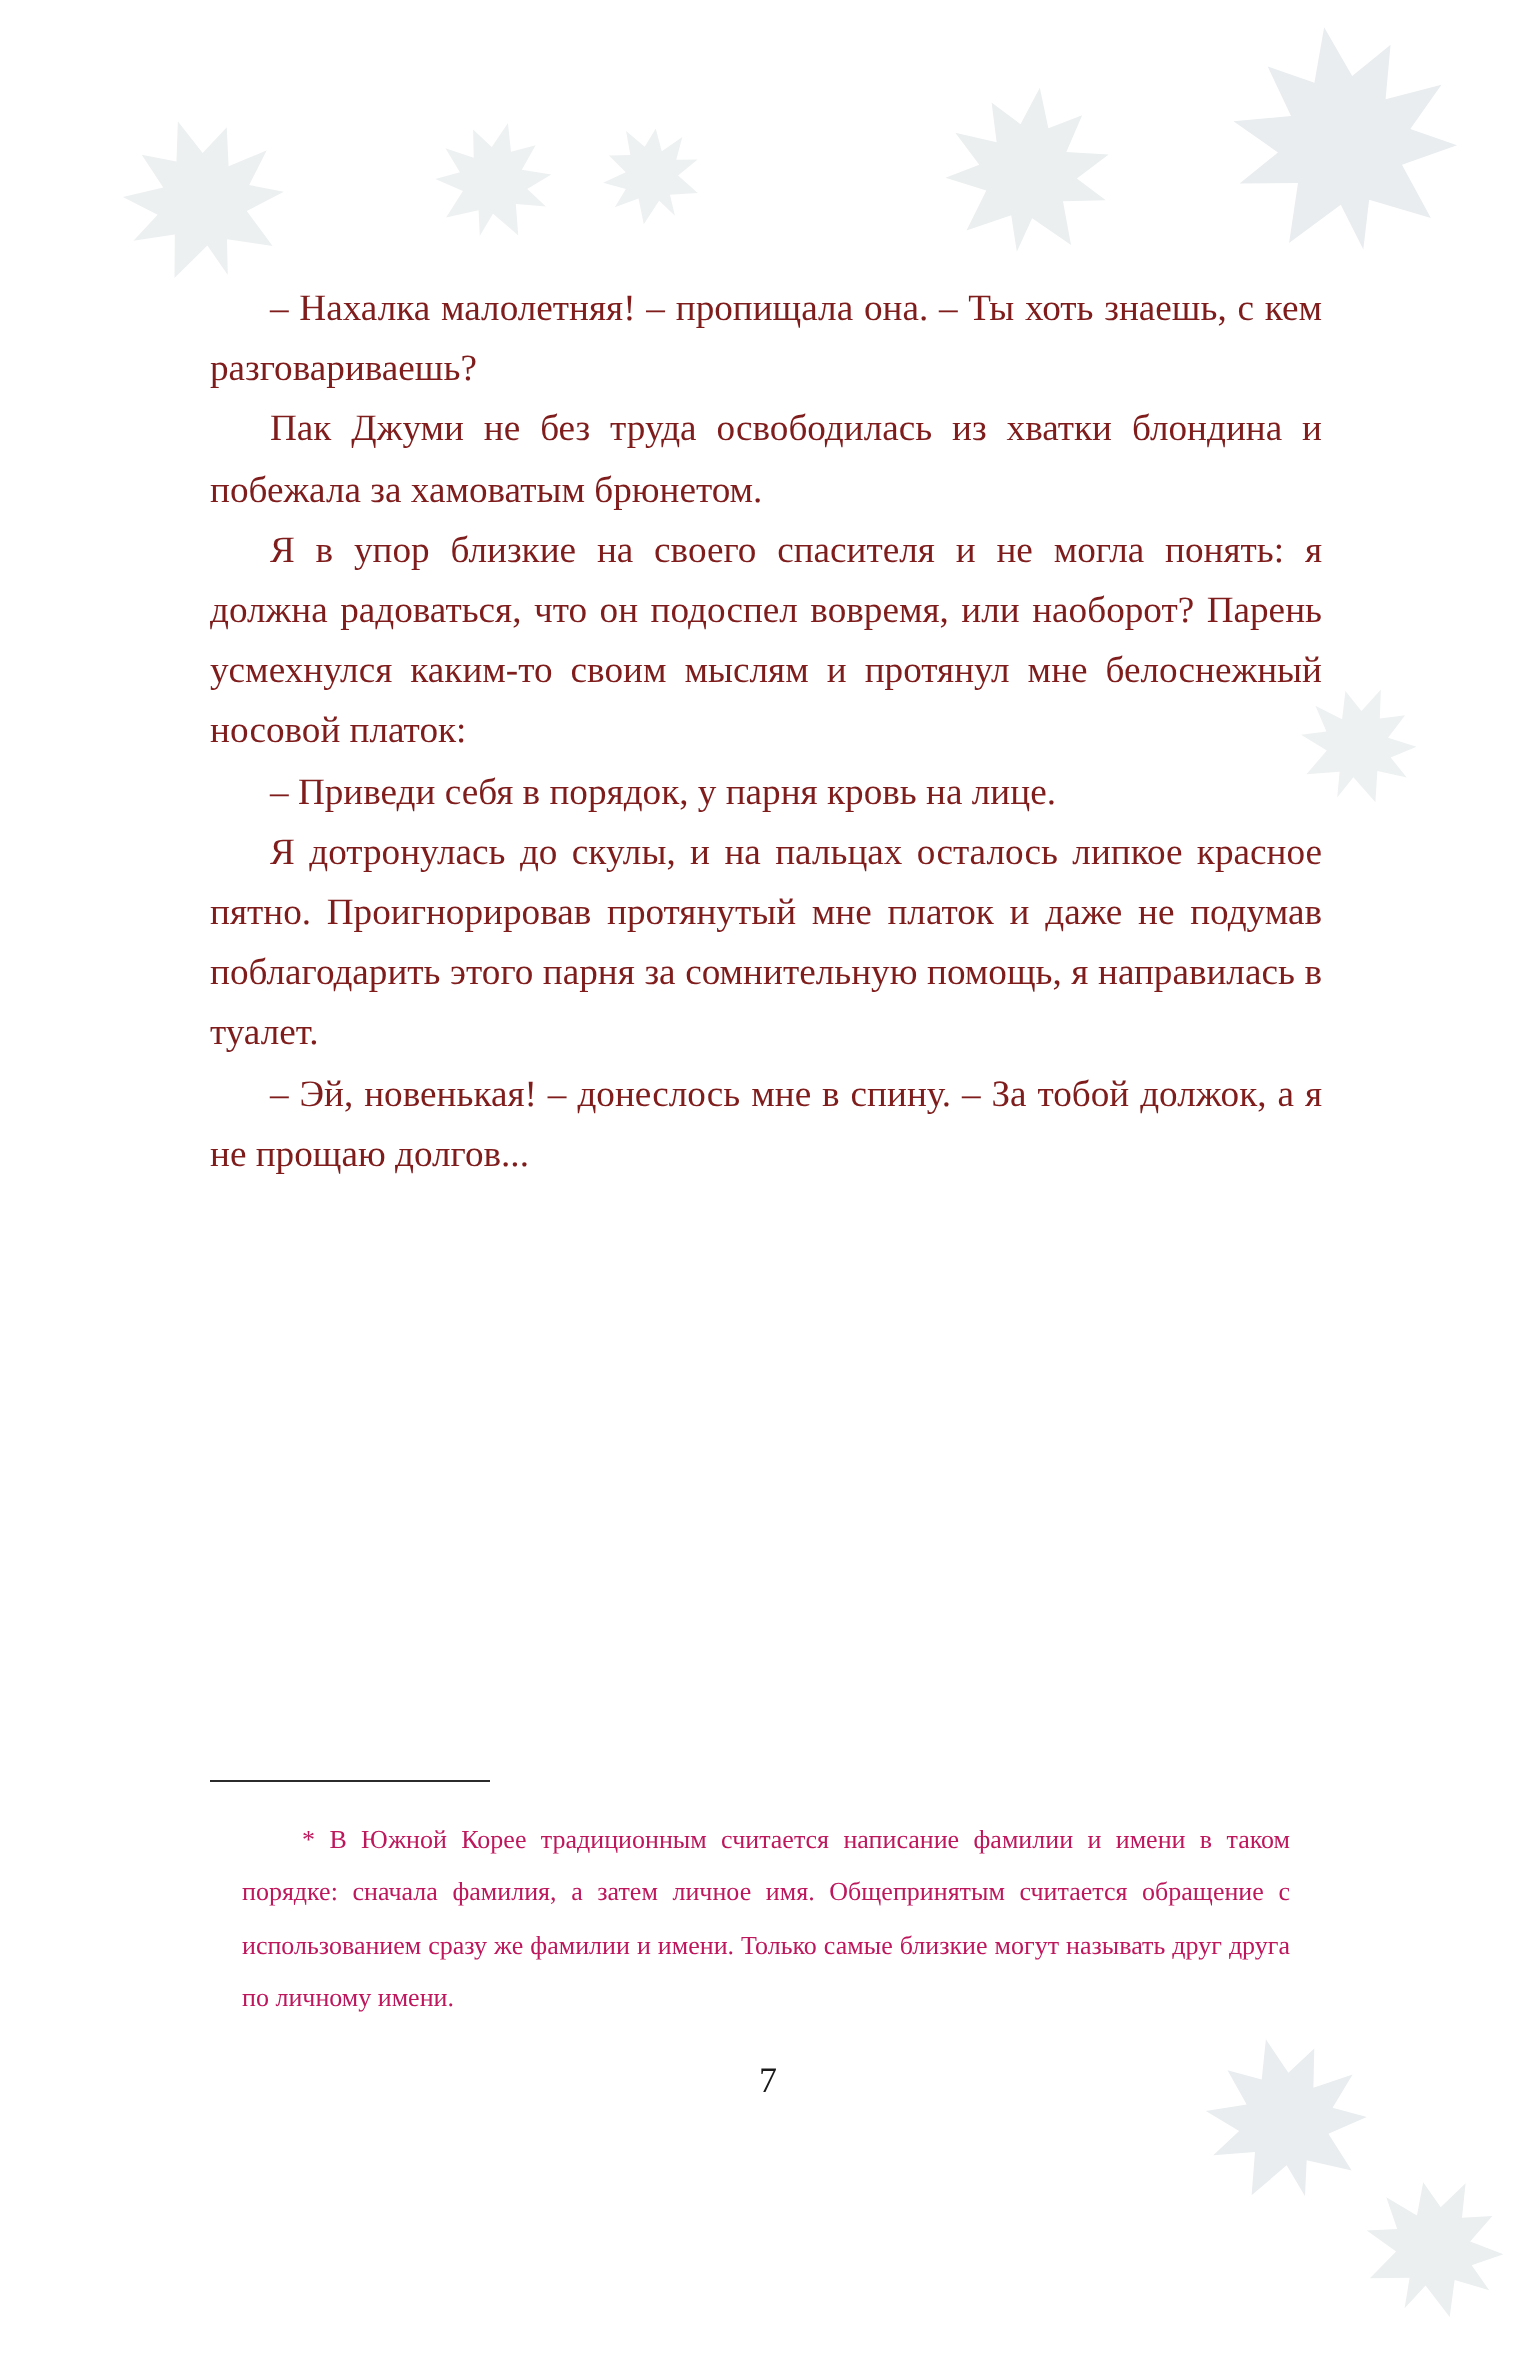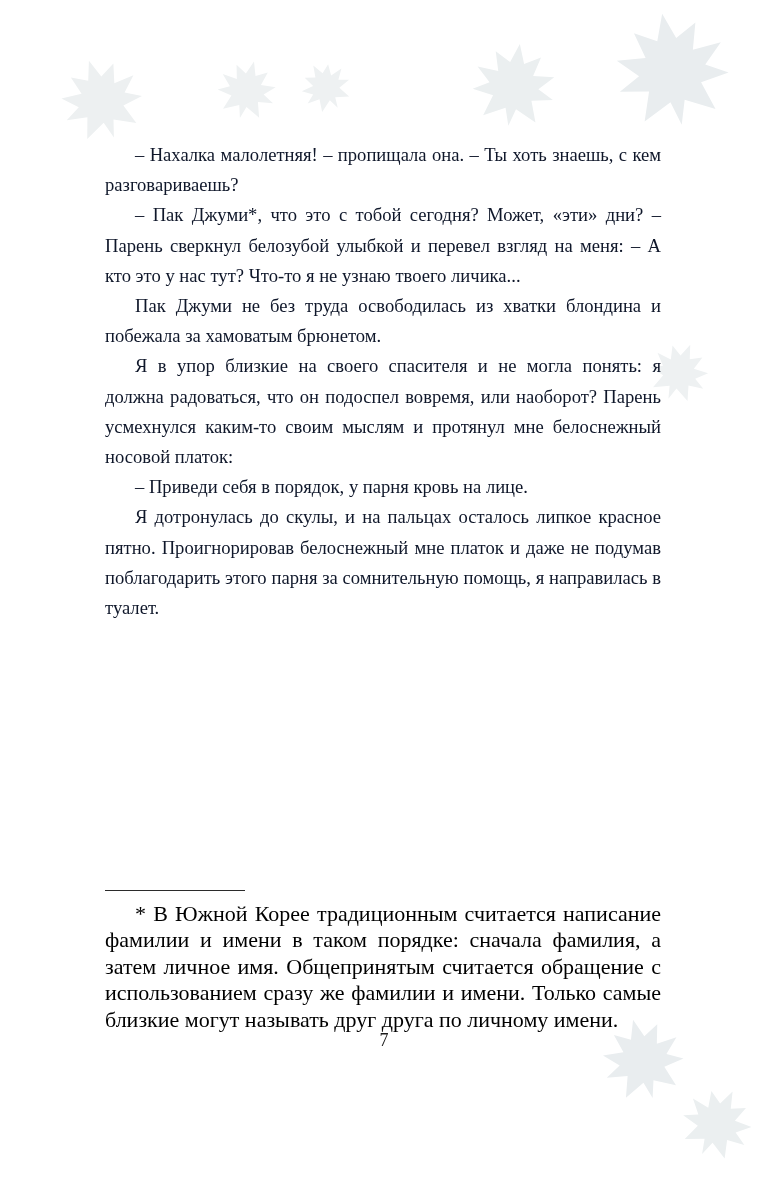--- a/index.html
+++ b/index.html
@@ -30,21 +30,21 @@
     pointer-events: none;
   }
 
   .text-column {
     position: absolute;
     left: 105px;
     top: 140px;
     width: 556px;
     font-size: 18.6px;
     line-height: 30.2px;
-    color: #0f172a;
+    color: #7f1d1d;
     text-align: justify;
     text-justify: inter-word;
     hyphens: manual;
   }
 
   .text-column p {
     margin: 0;
     text-indent: 30px;
   }
 
@@ -56,25 +56,25 @@
   }
 
   .footnote-rule {
     width: 140px;
     height: 1px;
     background: #2b2b2b;
     margin: 0 0 10px 0;
   }
 
   .footnote {
-    font-size: 22px;
+    font-size: 13px;
     line-height: 26.4px;
-    color: #000000;
+    color: #be185d;
     text-align: justify;
-    margin: 0;
+    margin: 16px;
     text-indent: 30px;
   }
 
   .page-number {
     position: absolute;
     left: 0;
     right: 0;
     top: 1030px;
     text-align: center;
     font-size: 18px;
@@ -122,25 +122,25 @@
       </svg>
   </div>
   <div class="leaf" style="left:680px; top:1085px; transform:rotate(26deg);">
     <svg width="74" height="74" viewBox="0 0 100 100">
         <path fill="#ebeff0" d="M50 4 L58 26 L76 16 L70 38 L94 36 L78 52 L96 62 L72 66 L80 90 L56 78 L50 98 L44 78 L20 90 L28 66 L4 62 L22 52 L6 36 L30 38 L24 16 L42 26 Z"></path>
       </svg>
   </div>
 
   <div class="text-column">
     <p>– Нахалка малолетняя! – пропищала она. – Ты хоть знаешь, с кем разговариваешь?</p>
-    <p>– Пак Джуми*, что это с тобой сегодня? Может, «эти» дни? – Парень сверкнул белозубой улыбкой и перевел взгляд на меня: – А кто это у нас тут? Что-то я не узнаю твоего личика...</p>
     <p>Пак Джуми не без труда освободилась из хватки блондина и побежала за хамоватым брюнетом.</p>
     <p>Я в упор близкие на своего спасителя и не могла понять: я должна радоваться, что он подоспел вовремя, или наоборот? Парень усмехнулся каким-то своим мыслям и протянул мне белоснежный носовой платок:</p>
     <p>– Приведи себя в порядок, у парня кровь на лице.</p>
-    <p>Я дотронулась до скулы, и на пальцах осталось липкое красное пятно. Проигнорировав белоснежный мне платок и даже не подумав поблагодарить этого парня за сомнительную помощь, я направилась в туалет.</p>
+    <p>Я дотронулась до скулы, и на пальцах осталось липкое красное пятно. Проигнорировав протянутый мне платок и даже не подумав поблагодарить этого парня за сомнительную помощь, я направилась в туалет.</p>
+    <p>– Эй, новенькая! – донеслось мне в спину. – За тобой должок, а я не прощаю долгов...</p>
   </div>
 
   <div class="footnote-wrap">
     <div class="footnote-rule"></div>
     <p class="footnote">* В Южной Корее традиционным считается написание фамилии и имени в таком порядке: сначала фамилия, а затем личное имя. Общепринятым считается обращение с использованием сразу же фамилии и имени. Только самые близкие могут называть друг друга по личному имени.</p>
   </div>
 
   <div class="page-number">7</div>
 </div>
 

